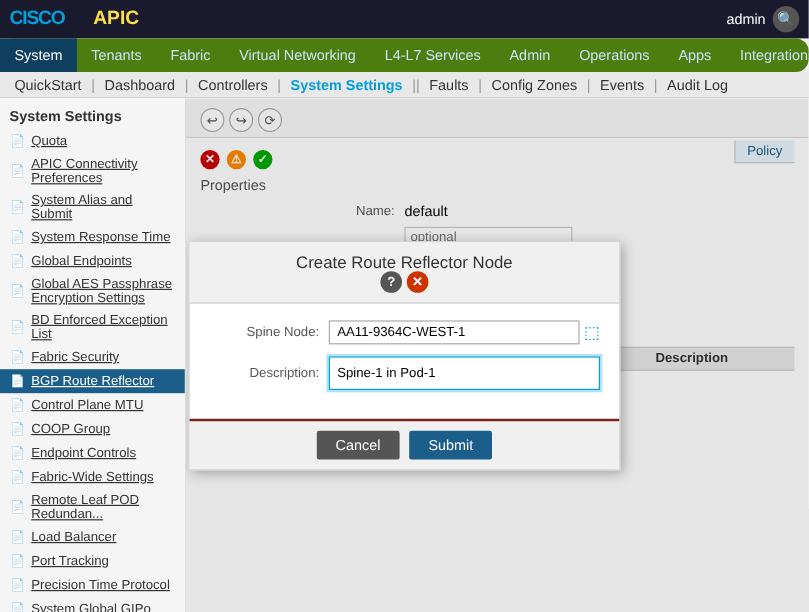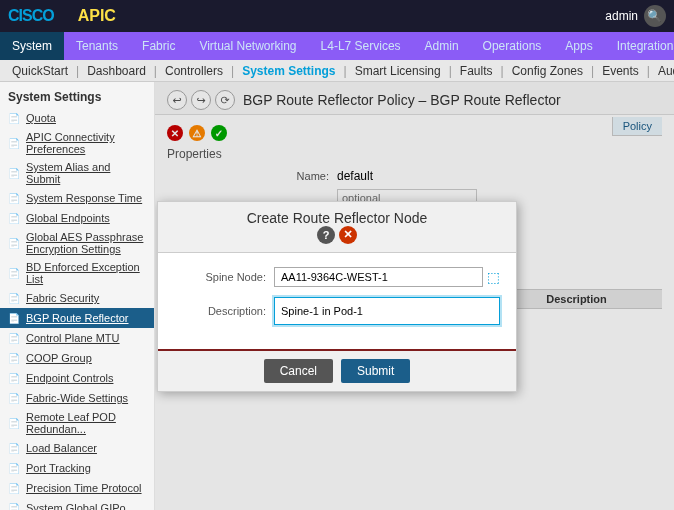--- a/index.html
+++ b/index.html
@@ -7,21 +7,21 @@
 
     
     .top-bar { background: #1a1a2e; display: flex; align-items: center; height: 32px; padding: 0 8px; gap: 24px; }
     .cisco-logo { color: #049fd9; font-weight: bold; font-size: 16px; letter-spacing: -1px; }
     .apic-title { color: #fde047; font-size: 16px; font-weight: bold; }
     .top-bar-right { margin-left: auto; display: flex; align-items: center; gap: 6px; }
     .admin-label { color: white; font-size: 12px; }
     .search-circle { width: 22px; height: 22px; background: #555; border-radius: 50%; display: flex; align-items: center; justify-content: center; color: white; font-size: 12px; }
 
     
-    .main-nav { background: #8b5cf6; display: flex; align-items: center; height: 28px; }
+    .main-nav { background: #4d7c0f; display: flex; align-items: center; height: 28px; border-radius: 11px; }
     .main-nav-item { color: #cce4f7; padding: 0 12px; height: 28px; display: flex; align-items: center; cursor: pointer; font-size: 12px; white-space: nowrap; }
     .main-nav-item:hover, .main-nav-item.active { background: #155278; color: white; }
     .main-nav-item.active { background: #0f3f5e; }
 
     
     .sub-nav { background: #e8e8e8; display: flex; align-items: center; height: 22px; border-bottom: 1px solid #ccc; padding: 0 4px; font-size: 11px; }
     .sub-nav-item { color: #333; padding: 0 8px; cursor: pointer; white-space: nowrap; }
     .sub-nav-item.active { color: #049fd9; font-weight: bold; }
     .sub-nav-sep { color: #999; }
 
@@ -111,21 +111,20 @@
 
 <div class="sub-nav">
   <span class="sub-nav-item">QuickStart</span>
   <span class="sub-nav-sep">|</span>
   <span class="sub-nav-item">Dashboard</span>
   <span class="sub-nav-sep">|</span>
   <span class="sub-nav-item">Controllers</span>
   <span class="sub-nav-sep">|</span>
   <span class="sub-nav-item active">System Settings</span>
   <span class="sub-nav-sep">|</span>
-  <span class="sub-nav-item">Smart Licensing</span>
   <span class="sub-nav-sep">|</span>
   <span class="sub-nav-item">Faults</span>
   <span class="sub-nav-sep">|</span>
   <span class="sub-nav-item">Config Zones</span>
   <span class="sub-nav-sep">|</span>
   <span class="sub-nav-item">Events</span>
   <span class="sub-nav-sep">|</span>
   <span class="sub-nav-item">Audit Log</span>
 
 </div>
@@ -210,21 +209,20 @@
   </div>
 
   <div class="main-content">
 
     <div class="content-header">
       <div class="content-header-icons">
         <div class="header-icon">↩</div>
         <div class="header-icon">↪</div>
         <div class="header-icon">⟳</div>
       </div>
-      <span class="content-title">BGP Route Reflector Policy – BGP Route Reflector</span>
     </div>
 
     <div class="policy-tab">Policy</div>
 
     <div class="properties-section">
       <div class="section-error-row">
         <div class="status-icon status-red">✕</div>
         <div class="status-icon status-orange">⚠</div>
         <div class="status-icon status-green">✓</div>
       </div>

